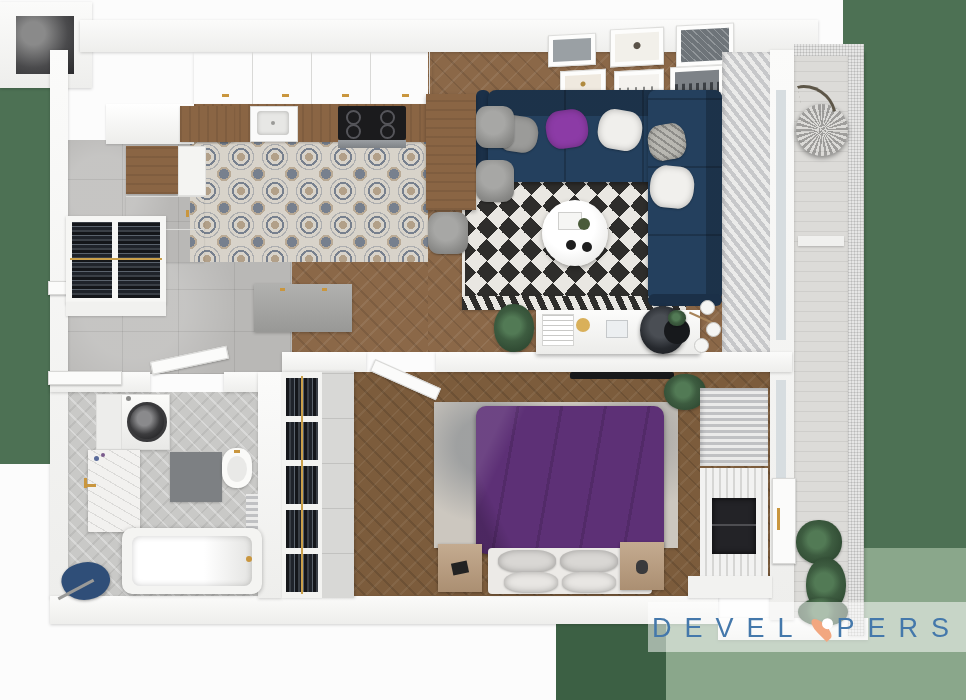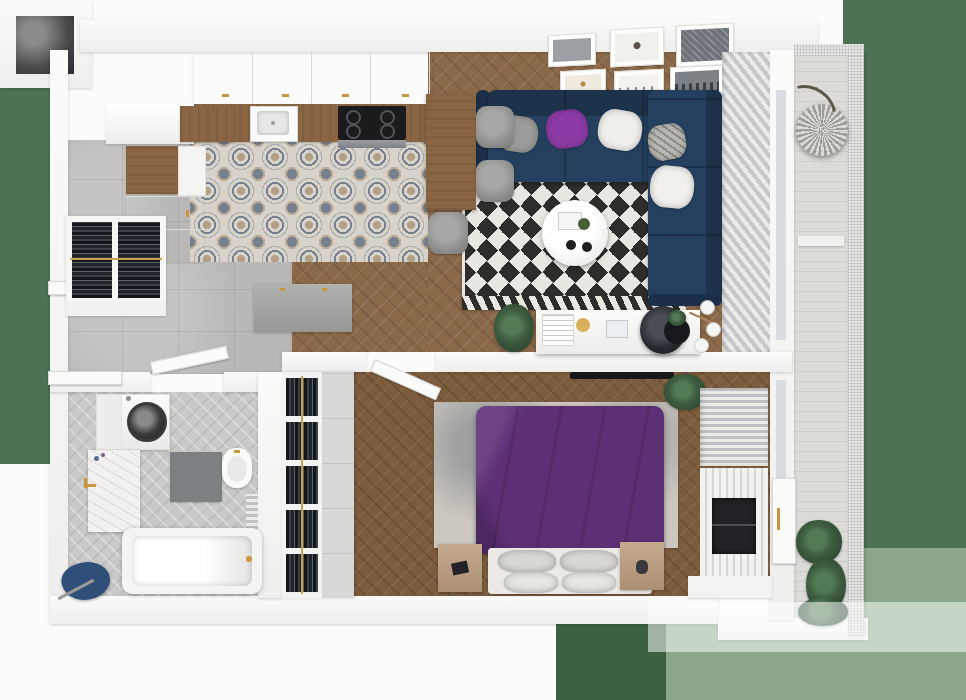--- a/index.html
+++ b/index.html
@@ -244,14 +244,19 @@
   <div class="abs" style="left:796px;top:104px;width:52px;height:52px;border-radius:50%;background:radial-gradient(circle at 48% 44%,#6b6355 0 28%,#4a4338 60%,#332e26 100%);background-image:repeating-conic-gradient(rgba(0,0,0,.28) 0 7deg,transparent 7deg 14deg);box-shadow:0 2px 5px rgba(0,0,0,.4);"></div>
   <div class="abs" style="left:800px;top:82px;width:30px;height:30px;border:3px solid #5d5648;border-bottom:none;border-left:none;border-radius:0 100% 0 0;transform:rotate(-12deg);"></div>
   <div class="abs" style="left:798px;top:236px;width:46px;height:10px;background:#f0f0ee;box-shadow:0 1px 2px rgba(0,0,0,.2);"></div>
   <div class="abs door" style="left:772px;top:478px;width:22px;height:84px;"></div>
   <div class="abs gold" style="left:777px;top:508px;width:3px;height:22px;"></div>
   <div class="abs plant" style="left:796px;top:520px;width:46px;height:44px;"></div>
   <div class="abs plant" style="left:806px;top:558px;width:40px;height:54px;"></div>
   <div class="abs plant" style="left:798px;top:598px;width:50px;height:28px;"></div>
 
   <div id="wm-band" class="abs" style="left:648px;top:602px;width:318px;height:50px;"></div>
+  <div id="logo" class="abs" style="left:652px;top:606px;width:310px;height:44px;">
+    <span class="logo-text">DEVEL</span>
+    <span class="pin"></span>
+    <span class="logo-text">PERS</span>
+  </div>
 
 </div>
 
 </body></html>

